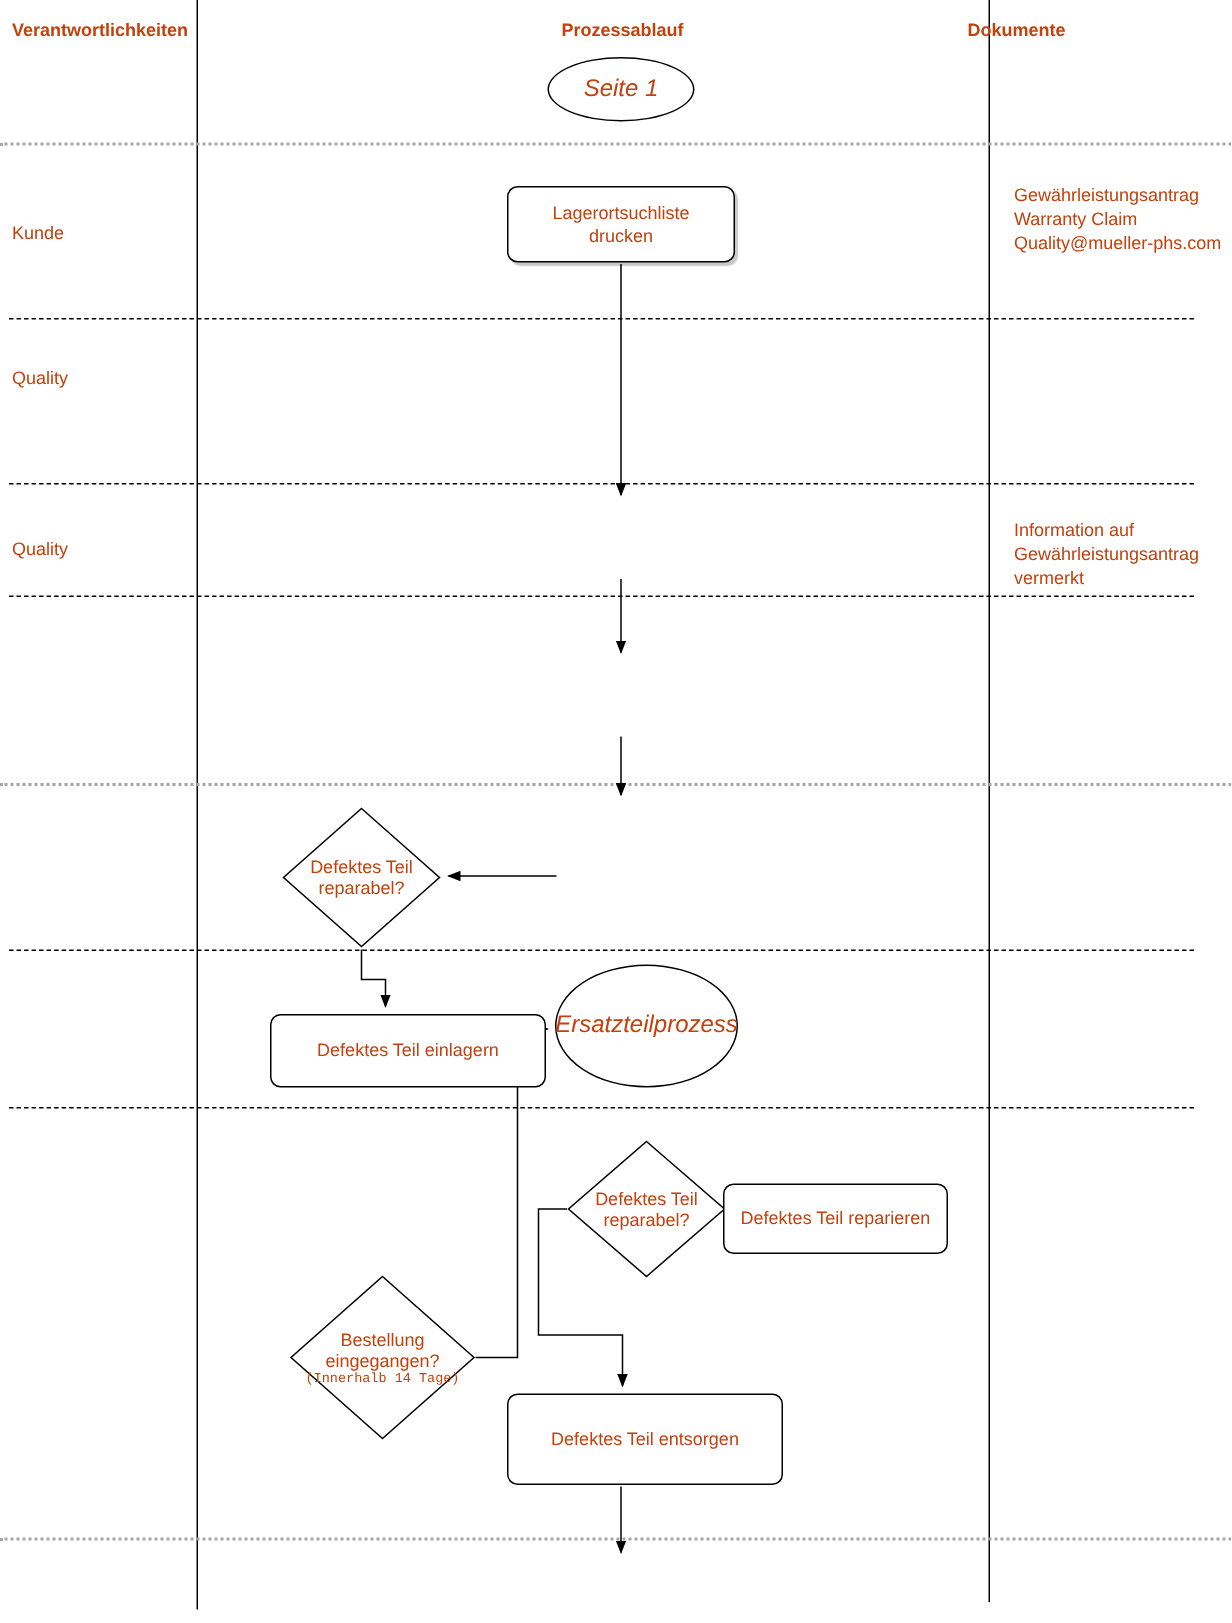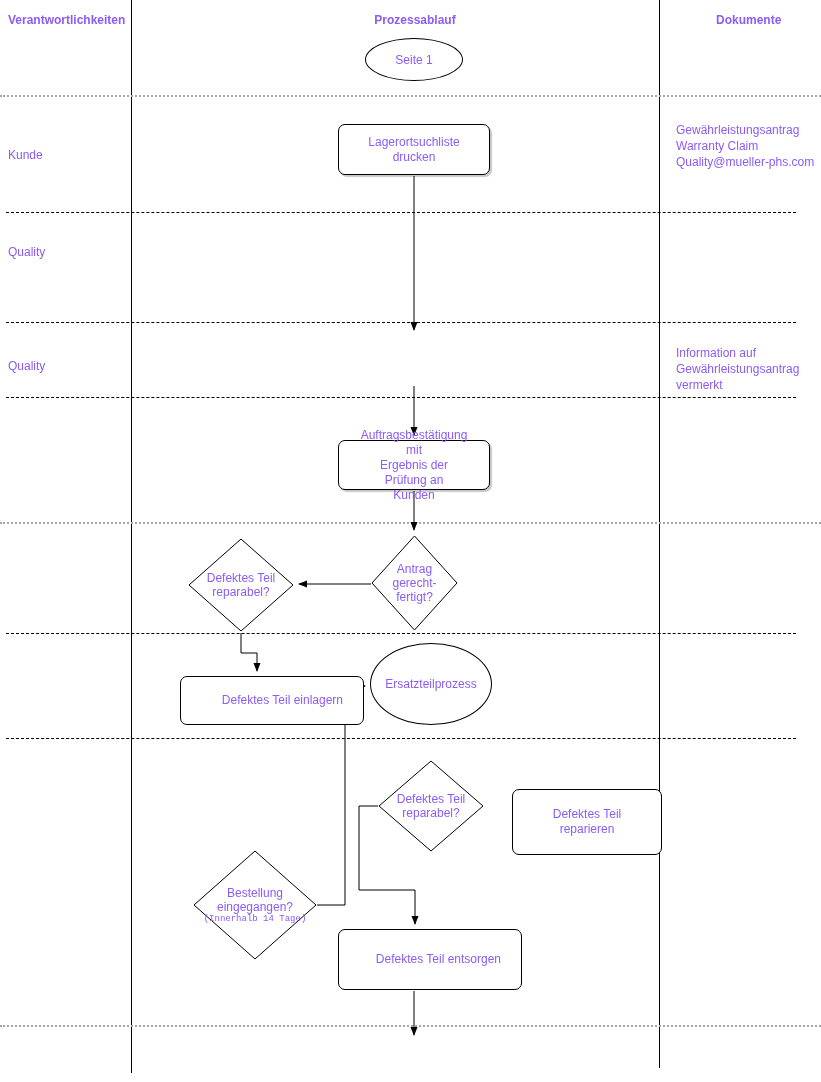--- a/index.html
+++ b/index.html
@@ -1,36 +1,37 @@
 <!DOCTYPE html>
 <html><head>
 <meta charset="utf-8">
 <style>
   html,body{margin:0;padding:0;background:#ffffff;}
   .canvas{
     position:relative;width:821px;height:1082px;background:#ffffff;
-    font-family:"Liberation Sans",sans-serif;color:#8b5cf6;overflow:hidden;
+    font-family:"Liberation Sans",sans-serif;color:#c2410c;overflow:hidden;
   }
   .vline{position:absolute;width:0;border-left:1px solid #000;top:0;}
   .sep{position:absolute;left:6px;width:790px;height:0;border-top:1px dashed #000;}
   .pagebreak{position:absolute;left:0;width:821px;height:0;border-top:2px dotted #a6a6a6;}
   .hdr{position:absolute;font-size:12px;font-weight:bold;white-space:nowrap;z-index:4;}
   .lane-label{position:absolute;font-size:12px;white-space:nowrap;z-index:4;}
   .doc-text{position:absolute;font-size:12px;line-height:16px;white-space:pre-line;z-index:4;}
   .node{position:absolute;z-index:3;box-sizing:border-box;}
   .rect{
     background:#fff;border:1px solid #000;border-radius:7px;
-    display:flex;align-items:center;justify-content:flex-end;text-align:center;
-    font-size:12px;line-height:15px;padding:2px 20px;
+    display:flex;align-items:center;justify-content:center;text-align:center;
+    font-size:12px;line-height:15px;padding:2px 10px;
   }
   .shadow{box-shadow:2px 2px 1px rgba(0,0,0,0.22);}
   .ellipse{
     background:#fff;border:1px solid #000;border-radius:50%;
     display:flex;align-items:center;justify-content:center;text-align:left;
-    font-size:12px;
+    font-size:16px;
+    font-style:italic;
   }
   .diamond{background:transparent;}
   .diamond svg{position:absolute;left:0;top:0;}
   .dlabel{
     position:absolute;left:0;top:0;width:100%;height:100%;
     display:flex;flex-direction:column;align-items:center;justify-content:center;
     text-align:center;font-size:12px;line-height:14px;z-index:2;
   }
   .prewrap{white-space:pre-line;}
   .sublabel{font-size:9px;line-height:11px;font-family:Liberation Mono, monospace;}
@@ -49,21 +50,21 @@
   <div class="pagebreak" style="top:1025px;"></div>
 
   <div class="sep" style="top:212px;"></div>
   <div class="sep" style="top:322px;"></div>
   <div class="sep" style="top:397px;"></div>
   <div class="sep" style="top:633px;"></div>
   <div class="sep" style="top:738px;"></div>
 
   <div class="hdr" style="left:8px;top:13px;">Verantwortlichkeiten</div>
   <div class="hdr" style="left:340px;top:13px;width:150px;text-align:center;">Prozessablauf</div>
-  <div class="hdr" style="left:716px;top:13px;">Dokumente</div>
+  <div class="hdr" style="left:645px;top:13px;">Dokumente</div>
 
   <div class="lane-label" style="left:8px;top:136px;margin-top:12px;">Kunde</div>
   <div class="lane-label" style="left:8px;top:245px;">Quality</div>
   <div class="lane-label" style="left:8px;top:359px;">Quality</div>
 
   <div class="doc-text" style="left:676px;top:122px;">Gewährleistungsantrag
 Warranty Claim
 Quality@mueller-phs.com</div>
   <div class="doc-text" style="left:676px;top:345px;">Information auf
 Gewährleistungsantrag
@@ -87,34 +88,21 @@
 
   <div class="node ellipse" style="left:365px;top:38px;width:98px;height:43px;">
     <span>Seite 1</span>
   </div>
 
   <div class="node rect shadow" style="left:338px;top:124px;width:152px;height:51px;">
     <span>Lagerortsuchliste drucken</span>
   </div>
 
 
-  <div class="node rect shadow" style="left:338px;top:440px;width:152px;height:50px;">
-    <span class="prewrap">Auftragsbestätigung mit
-Ergebnis der Prüfung an
-Kunden</span>
-  </div>
 
-  <div class="node diamond" style="left:371px;top:535px;width:87px;height:96px;">
-    <svg width="87" height="96" viewBox="0 0 87 96">
-      <polygon points="43.5,1 86,48 43.5,95 1,48" fill="#fff" stroke="#000" stroke-width="1"></polygon>
-    </svg>
-    <div class="dlabel prewrap">Antrag
-gerecht-
-fertigt?</div>
-  </div>
 
   <div class="node diamond" style="left:188px;top:538px;width:106px;height:94px;">
     <svg width="106" height="94" viewBox="0 0 106 94">
       <polygon points="53,1 105,47 53,93 1,47" fill="#fff" stroke="#000" stroke-width="1"></polygon>
     </svg>
     <div class="dlabel prewrap">Defektes Teil
 reparabel?</div>
   </div>
 
   <div class="node rect" style="left:180px;top:676px;width:184px;height:49px;">
@@ -127,21 +115,21 @@
 
 
   <div class="node diamond" style="left:378px;top:760px;width:106px;height:92px;">
     <svg width="106" height="92" viewBox="0 0 106 92">
       <polygon points="53,1 105,46 53,91 1,46" fill="#fff" stroke="#000" stroke-width="1"></polygon>
     </svg>
     <div class="dlabel prewrap">Defektes Teil
 reparabel?</div>
   </div>
 
-  <div class="node rect" style="left:512px;top:789px;width:150px;height:66px;">
+  <div class="node rect" style="left:482px;top:789px;width:150px;height:47px;">
     <span>Defektes Teil reparieren</span>
   </div>
 
   <div class="node diamond" style="left:193px;top:850px;width:124px;height:110px;">
     <svg width="124" height="110" viewBox="0 0 124 110">
       <polygon points="62,1 123,55 62,109 1,55" fill="#fff" stroke="#000" stroke-width="1"></polygon>
     </svg>
     <div class="dlabel">
       <span class="prewrap">Bestellung
 eingegangen?</span>

